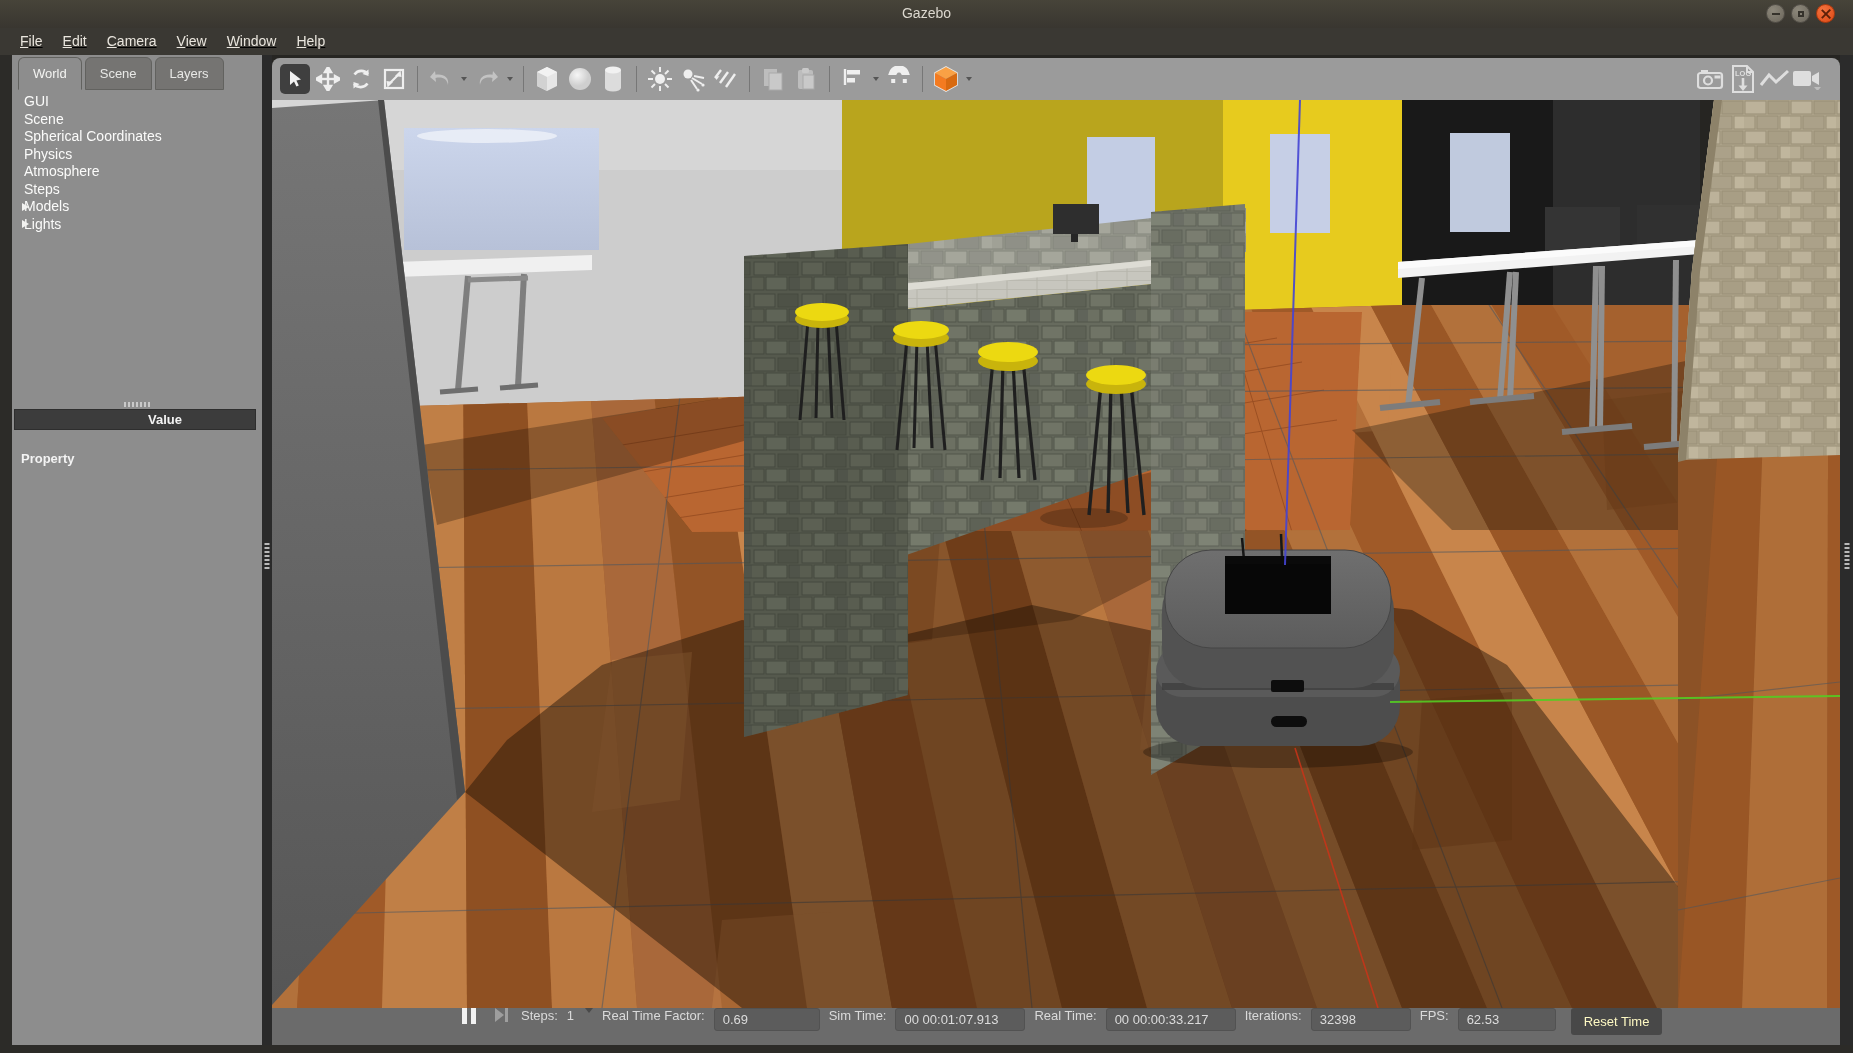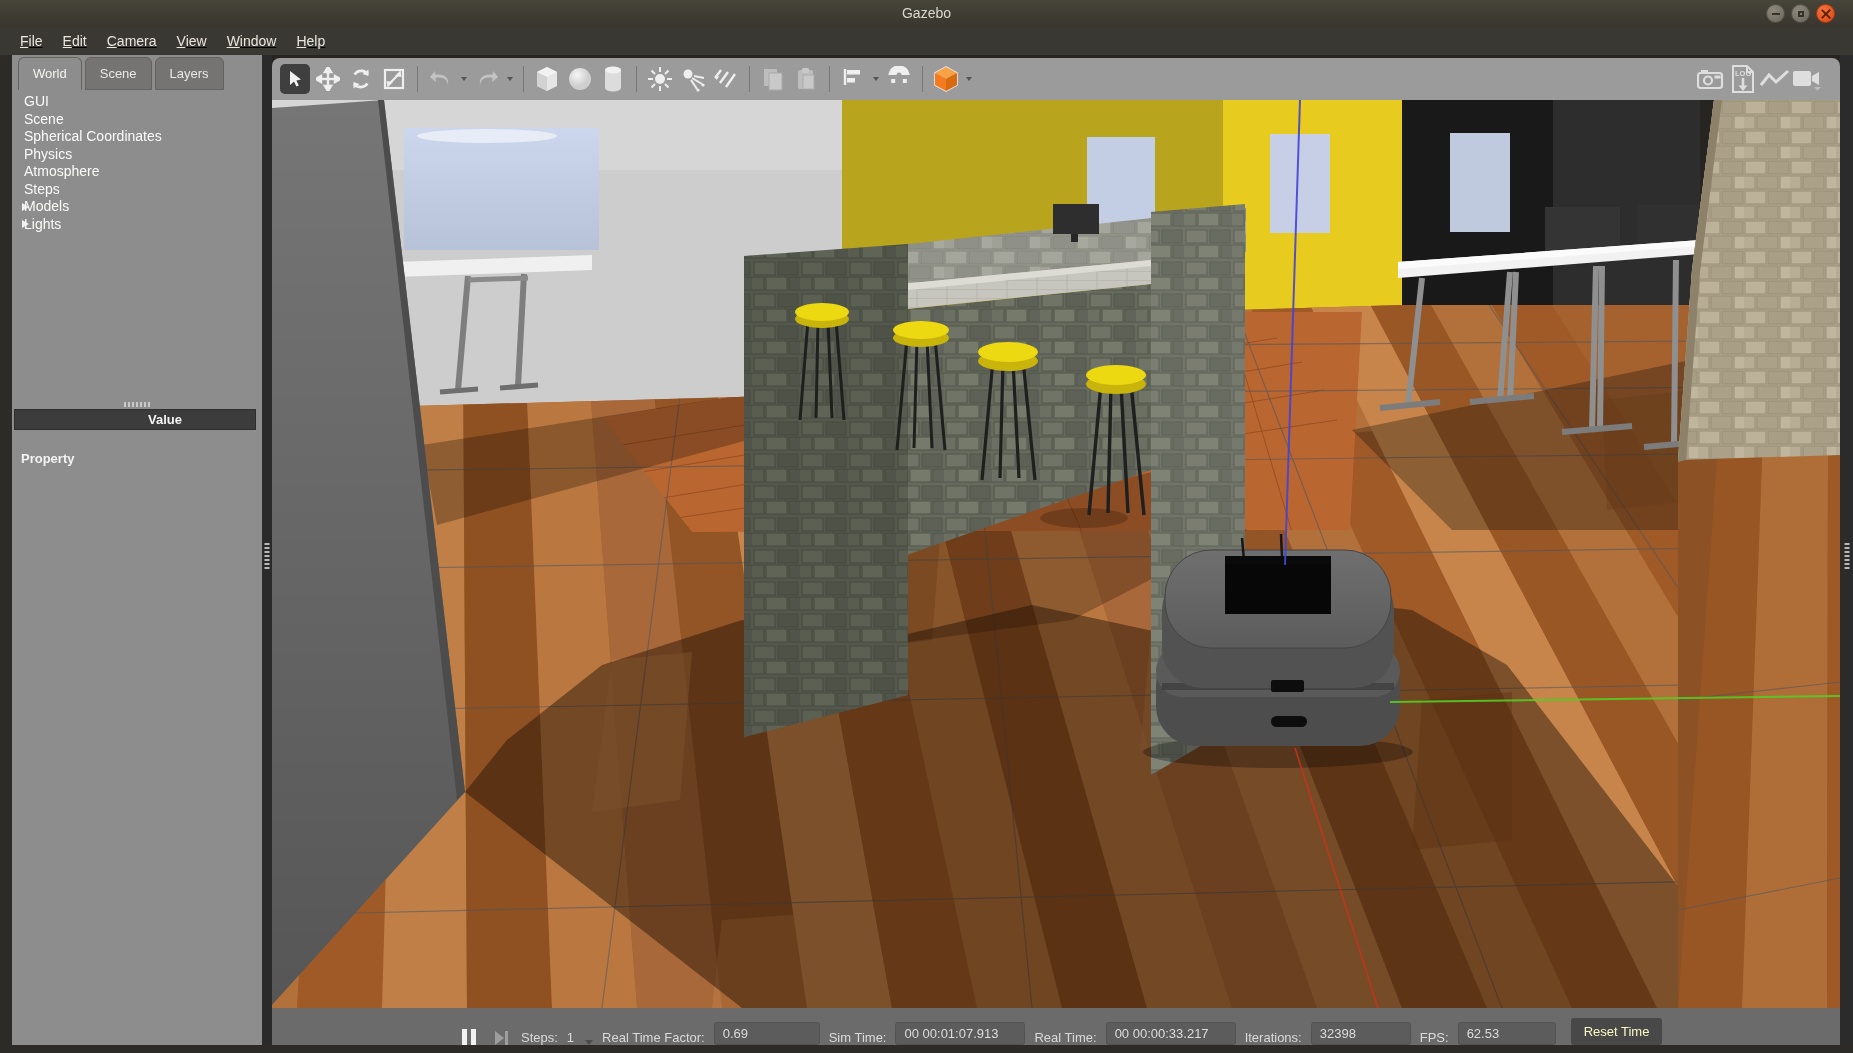--- a/index.html
+++ b/index.html
@@ -56,21 +56,21 @@
   .toolbar{position:absolute;left:0;top:3px;width:1568px;height:42px;background:#9b9b9b;
     border-radius:8px 8px 0 0;display:flex;align-items:center;padding:0 8px;box-sizing:border-box;gap:3px;}
   .tbtn{width:30px;height:30px;display:flex;align-items:center;justify-content:center;border-radius:5px;position:relative;}
   .tbtn.sel{background:#3f3f3f;}
   .tsep{width:1px;height:26px;background:#777;margin:0 5px;}
   .tcaret{width:0;height:0;border-top:4px solid #555;border-left:3.5px solid transparent;border-right:3.5px solid transparent;margin:0 2px;align-self:center;}
   .tbright{margin-left:auto;display:flex;align-items:flex-start;gap:2px;padding-right:10px;}
   .scene-wrap{position:absolute;left:0;top:45px;width:1568px;height:908px;overflow:hidden;}
   
   .statusbar{position:absolute;left:0;top:953px;width:1568px;height:37px;background:#6b6b6b;
-    display:flex;align-items:flex-end;padding-left:190px;box-sizing:border-box;gap:9px;}
+    display:flex;align-items:flex-start;padding-left:190px;box-sizing:border-box;gap:9px;}
   .sb-label{color:#dadada;font-size:13px;white-space:nowrap;}
   .sb-box{background:#5c5c5c;border-radius:3px;border:1px solid #525252;color:#dcdcdc;
     font-size:13px;padding:3px 8px;white-space:nowrap;}
   .sb-box.w-rtf{width:88px;} .sb-box.w-time{width:112px;} .sb-box.w-iter{width:82px;} .sb-box.w-fps{width:80px;}
   .sb-reset{background:#484848;border-radius:3px;color:#fef9c3;font-size:13px;padding:6px 13px;margin-left:6px;}
   .pausebtn{display:flex;gap:4px;margin-right:10px;}
   .pausebtn i{display:block;width:5px;height:16px;background:#f2f2f2;}
   .stepbtn{display:flex;align-items:center;margin-right:4px;}
   .stepbtn .tri{width:0;height:0;border-left:9px solid #9e9e9e;border-top:7px solid transparent;border-bottom:7px solid transparent;}
   .stepbtn .bar{width:3px;height:14px;background:#9e9e9e;margin-left:1px;}

